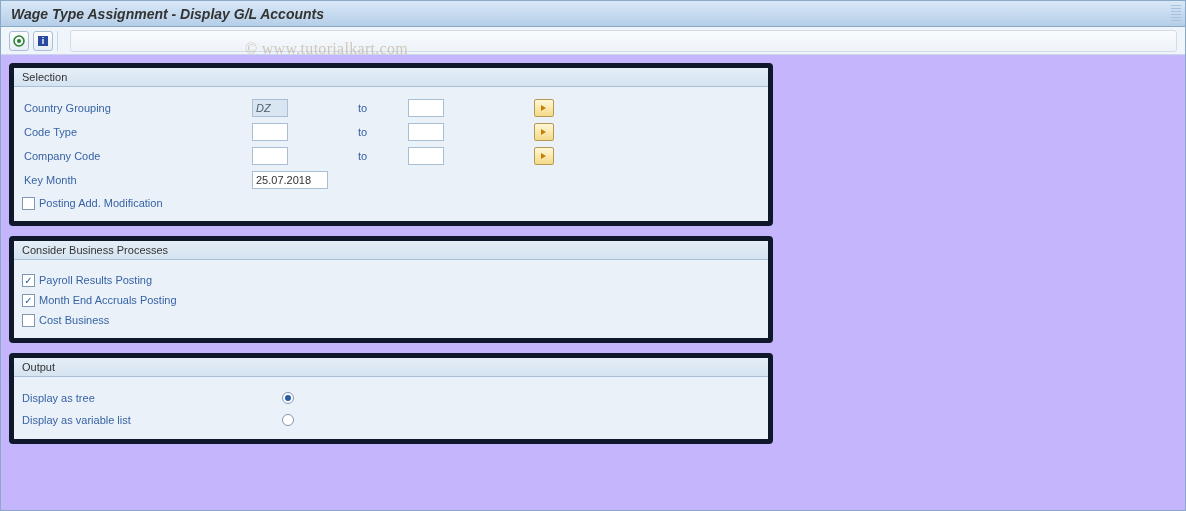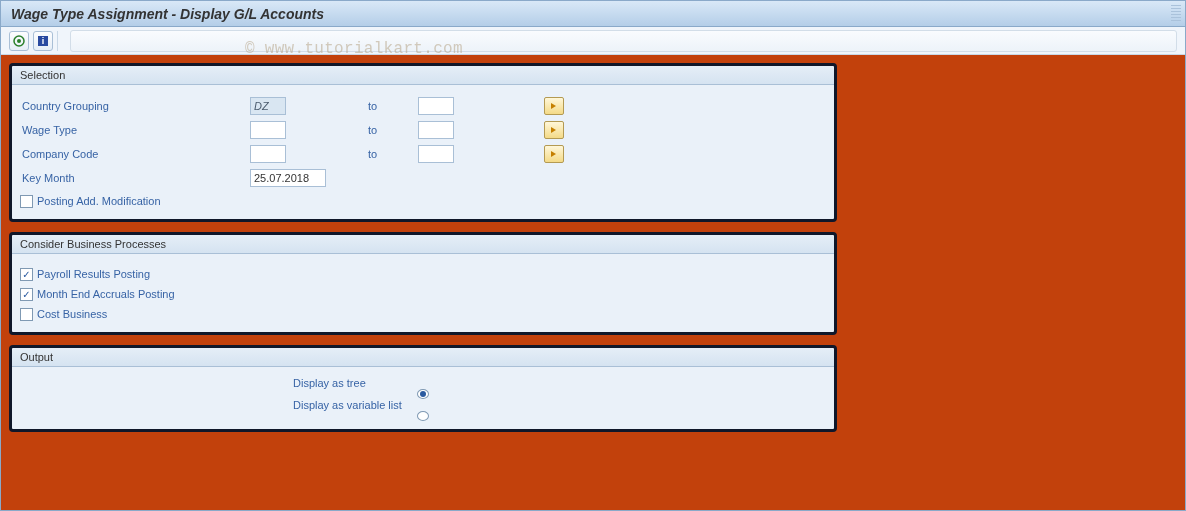--- a/index.html
+++ b/index.html
@@ -10,21 +10,21 @@
       color: #333;
       width: 1186px;
       height: 511px;
       position: relative;
       overflow: hidden;
     }
     .window {
       border: 1px solid #8aa9c9;
       width: 100%;
       height: 100%;
-      background: #c2410c;
+      background: #c4b5fd;
     }
     .titlebar {
       background: linear-gradient(to bottom, #d9e8f7 0%, #b4cee8 100%);
       height: 26px;
       border-bottom: 1px solid #8aa9c9;
       display: flex;
       align-items: center;
       padding: 0 10px;
       font-style: italic;
       font-weight: bold;
@@ -75,24 +75,24 @@
       background: linear-gradient(to bottom, #f9fbfe, #edf3f9);
       margin-left: 4px;
     }
     .content {
       padding: 8px;
       display: flex;
       flex-direction: column;
       gap: 10px;
     }
     .group {
-      border: 3px solid #0f172a;
+      border: 5px solid #0f172a;
       border-radius: 4px;
       background: #eaf1f9;
-      width: 828px;
+      width: 764px;
     }
     .group-header {
       background: linear-gradient(to bottom, #e5eef7, #d5e3f1);
       border-bottom: 1px solid #a9bfd6;
       padding: 3px 8px;
       font-size: 11px;
       color: #333;
       border-radius: 4px 4px 0 0;
     }
     .group-body {
@@ -122,21 +122,20 @@
       color: #4a5b6e;
       font-style: italic;
     }
     .fld-sm { width: 36px; }
     .fld-md { width: 76px; }
     .to {
       width: 120px;
       text-align: left;
       padding-left: 70px;
       color: #3763a5;
-      margin-left: 12px;
     }
     .multi-btn {
       width: 20px;
       height: 18px;
       border: 1px solid #b49a52;
       border-radius: 2px;
       background: linear-gradient(to bottom, #fff7d9, #f4da87);
       display: flex;
       align-items: center;
       justify-content: center;
@@ -182,35 +181,34 @@
       content: "";
       width: 6px;
       height: 6px;
       border-radius: 50%;
       background: #2a5aa0;
     }
     .radio-row {
       display: flex;
       align-items: center;
       height: 22px;
-      flex-direction: column;
     }
     .radio-lbl {
       width: 260px;
       color: #3763a5;
     }
     .watermark {
       position: absolute;
       top: 40px;
       left: 245px;
       font-size: 16px;
       color: rgba(183,164,134,0.55);
       letter-spacing: 0.3px;
       pointer-events: none;
-      font-family: Liberation Mono, monospace;
+      font-family: Liberation Serif, serif;
     }
   </style>
 </head>
 <body>
 
 <div class="window">
   <div class="titlebar">
     <span>Wage Type Assignment - Display G/L Accounts</span>
     <div class="grip"></div>
   </div>
@@ -244,21 +242,21 @@
           <span class="to">to</span>
           <input class="fld fld-sm" style="">
           <div class="multi-btn">
             <svg width="10" height="10" viewBox="0 0 10 10">
                 <path d="M2 2 L7 5 L2 8 Z" fill="#c57f00"></path>
               </svg>
           </div>
         </div>
 
         <div class="row">
-          <span class="lbl">Wage Type</span>
+          <span class="lbl">Code Type</span>
           <input class="fld fld-sm" value="" style="">
           <span class="to">to</span>
           <input class="fld fld-sm" style="">
           <div class="multi-btn">
             <svg width="10" height="10" viewBox="0 0 10 10">
                 <path d="M2 2 L7 5 L2 8 Z" fill="#c57f00"></path>
               </svg>
           </div>
         </div>
 

